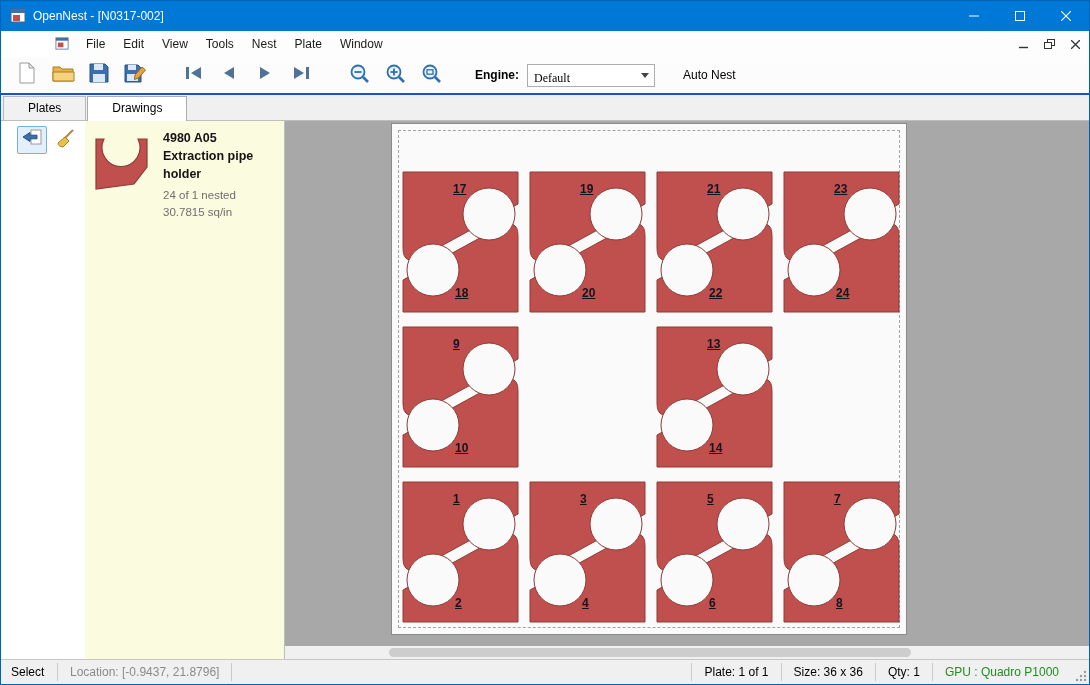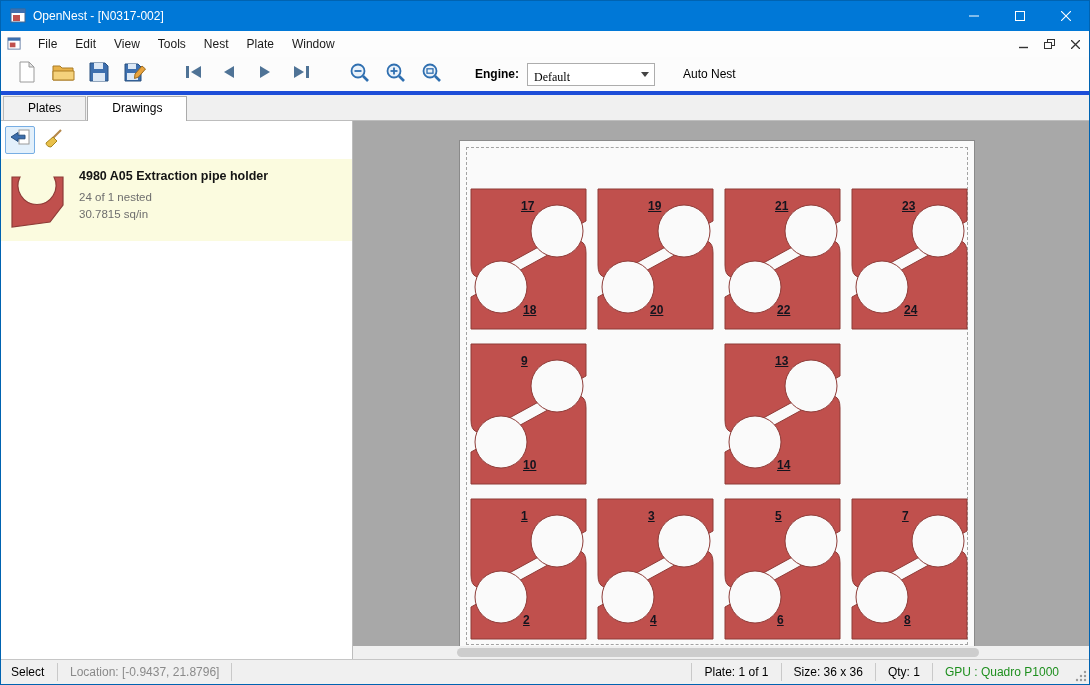--- a/index.html
+++ b/index.html
@@ -14,30 +14,30 @@
   
   .titlebar { height: 30px; background: #0078d7; color: #fff; display: flex;
               align-items: center; flex: 0 0 auto; }
   .titlebar .app-icon { width: 16px; height: 16px; margin: 0 7px 0 9px; }
   .titlebar .title { font-size: 12px; flex: 1; }
   .tb-btn { width: 46px; height: 30px; display: flex; align-items: center;
             justify-content: center; }
 
   
   .menubar { height: 26px; background: #fdfdfd; display: flex; align-items: center;
-             font-size: 12px; color: #1a1a1a; flex: 0 0 auto; }
+             font-size: 12px; color: #1a1a1a; flex: 0 0 auto; margin-left: 48px; }
   .menubar .doc-icon { width: 16px; height: 16px; margin: 0 6px 0 6px; }
   .menu-item { padding: 5px 9px; cursor: default; }
   .menubar .spacer { flex: 1; }
   .mdi-btn { width: 24px; height: 22px; display: flex; align-items: center;
              justify-content: center; margin-right: 2px; }
 
   
   .toolbar { height: 38px; background: #fcfcfc; display: flex; align-items: center;
-             padding-left: 8px; flex: 0 0 auto; border-bottom: 4px solid #1d4ed8; }
+             padding-left: 8px; flex: 0 0 auto; border-bottom: 2px solid #1d4ed8; }
   .tool-btn { width: 36px; height: 32px; display: flex; align-items: center;
               justify-content: center; border: 1px solid transparent; border-radius: 2px; }
   .tgroup { display: flex; align-items: center; }
   .tgroup + .tgroup { margin-left: 22px; }
   .engine-label { font-weight: bold; font-size: 12px; margin: 0 8px 0 26px; }
   .engine-combo { width: 128px; height: 23px; background: #fff; border: 1px solid #adadad;
                   display: flex; align-items: flex-end; font-size: 12px; font-family: Liberation Serif, serif; }
   .engine-combo .val { flex: 1; padding-left: 6px; }
   .engine-combo .arrow-box { width: 18px; height: 100%; display: flex;
                              align-items: center; justify-content: center; }
@@ -48,36 +48,36 @@
   
   .tabstrip { height: 26px; background: #f0f0f0; display: flex; align-items: flex-end;
               padding-left: 2px; flex: 0 0 auto; border-bottom: 1px solid #bdbdbd; }
   .tab { font-size: 12px; padding: 4px 24px 5px 24px; background: #f1f1f1;
          border: 1px solid #b9b9b9; border-bottom: none; margin-right: 1px; }
   .tab.active { background: #fff; position: relative; z-index: 3; margin-bottom: -1px;
                 padding-bottom: 6px; border-color: #ababab; }
 
   
   .content { flex: 1; display: flex; min-height: 0; }
-  .sidepanel { width: 352px; background: #fff; display: flex; flex-direction: column;
-               border-right: 1px solid #bdbdbd; }
+  .sidepanel { width: 284px; background: #fff; display: flex; 
+               border-right: 1px solid #bdbdbd; padding-left: 12px; }
   .panel-toolbar { height: 38px; display: flex; align-items: center; padding: 4px 4px; gap: 4px; }
   .panel-btn { width: 30px; height: 28px; display: flex; align-items: center;
                justify-content: center; border: 1px solid transparent; border-radius: 2px; }
   .panel-btn.selected { background: #e3f0fb; border-color: #77aee4; }
 
   .drawing-item { background: #fbfbdf; display: flex; padding: 8px 8px; gap: 12px;
                   align-items: flex-start; }
   .thumb { width: 58px; height: 62px; flex: 0 0 auto; margin-top: 4px; }
   .d-meta { font-size: 11.5px; color: #6e6e6e; line-height: 1.45; }
   .d-title { font-size: 12.5px; font-weight: bold; color: #141414; margin-bottom: 4px; }
 
   
   .canvas { flex: 1; position: relative; background: #a8a8a8; overflow: hidden; }
-  .plate { position: absolute; left: 106px; top: 19px; width: 516px; height: 512px;
+  .plate { position: absolute; left: 106px; top: 2px; width: 516px; height: 512px;
            background: #fafafa; border: 1px solid #8a8a8a; }
   .plate-margin { position: absolute; inset: 6px; border: 1px dashed #a3a3a3;
                   pointer-events: none; }
   .cell { position: absolute; width: 127px; height: 148px; }
   .pairsvg { position: absolute; inset: 0; width: 100%; height: 100%; }
   .pnum { position: absolute; font-size: 12px; font-weight: bold; color: #14141e;
           text-decoration: underline; }
   .pnum.top { left: 56px; top: 14px; }
   .pnum.bot { left: 58px; top: 118px; }
 

